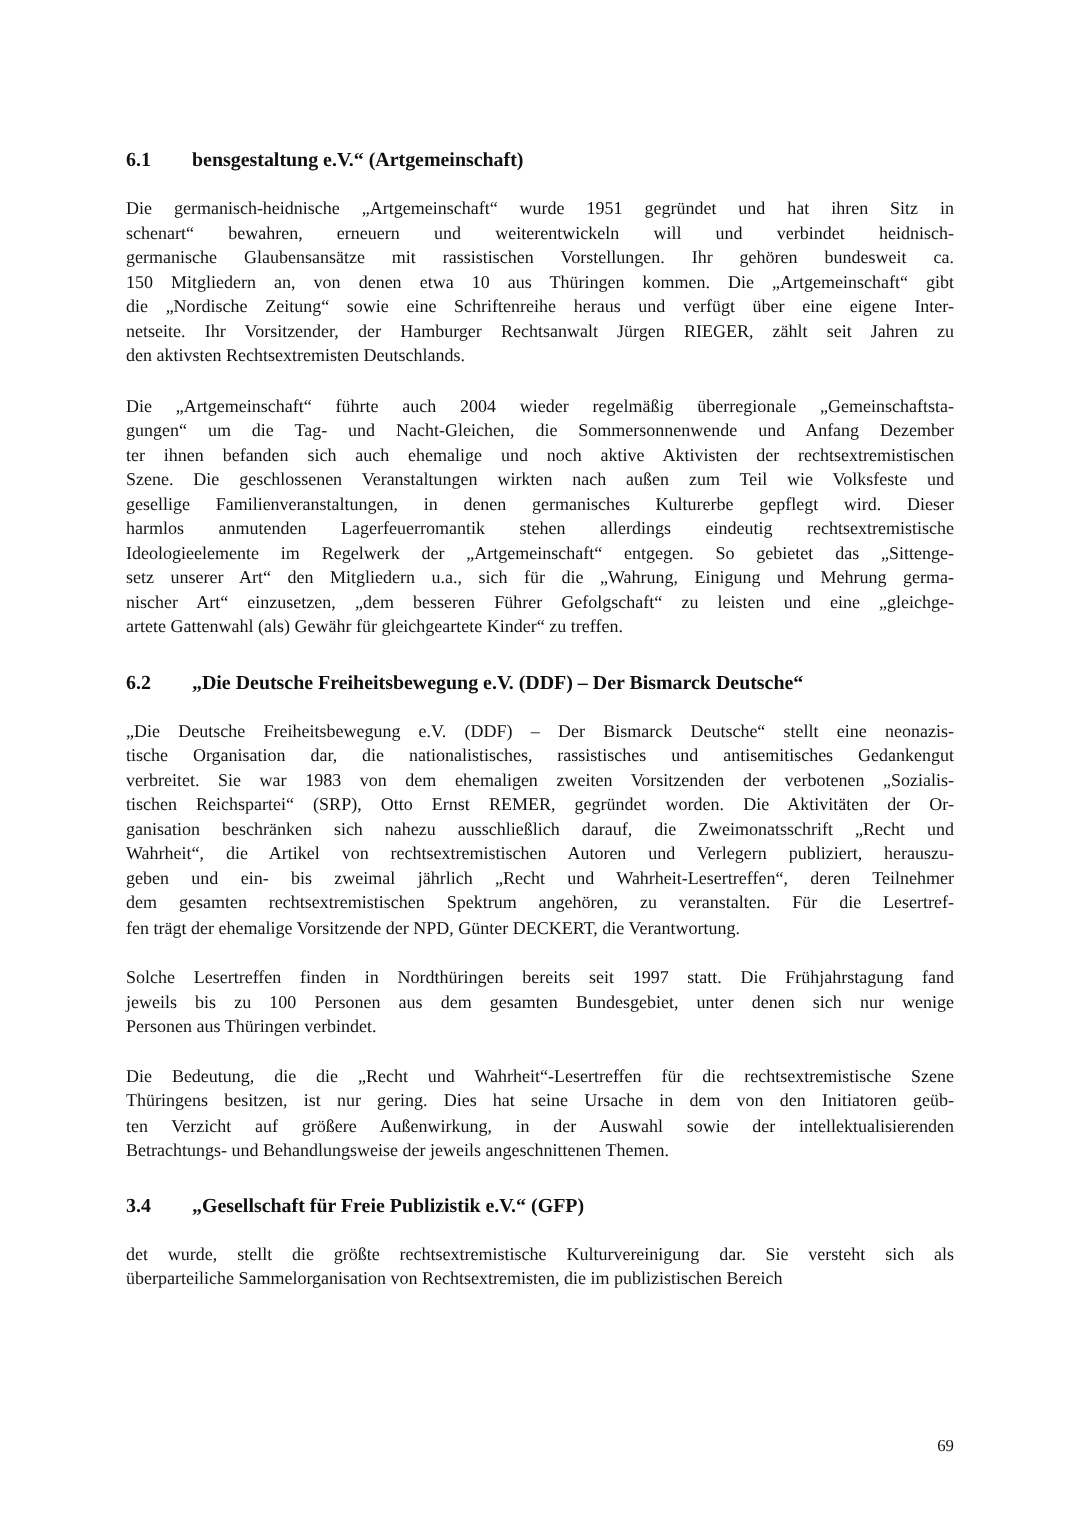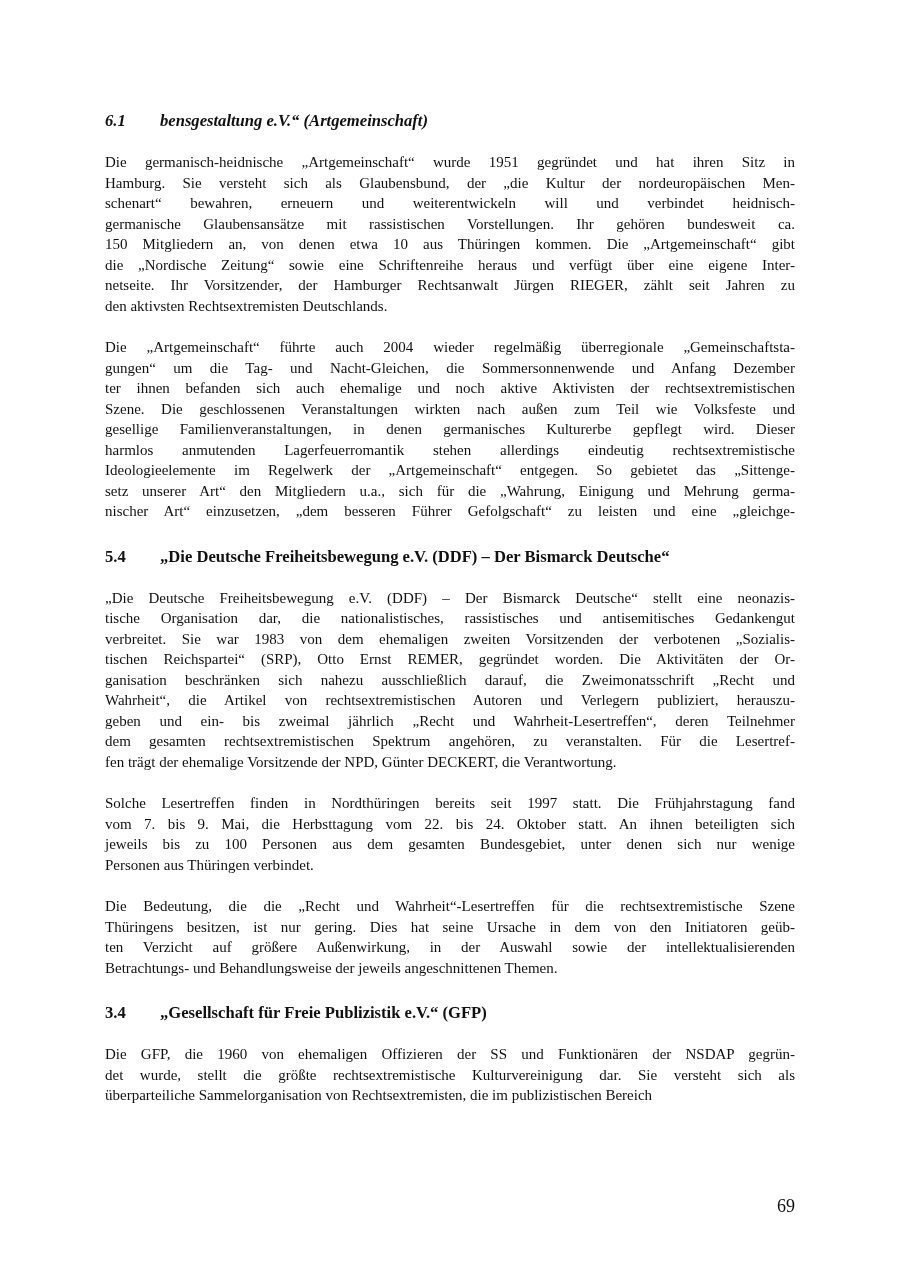--- a/index.html
+++ b/index.html
@@ -23,22 +23,21 @@
     width: 690px;
   }
   .heading {
     display: flex;
     font-weight: bold;
     font-size: 16.6px;
     line-height: 21px;
     margin: 24px 0 21px 0;
   }
   .heading:first-child {
-    margin-top: 0;
-    font-style: italic;
+    margin-top: 12px;
   }
   .h-num {
     flex: 0 0 55px;
   }
   .h-title {
     flex: 1 1 auto;
   }
   .para {
     font-size: 15px;
     line-height: 20.5px;
@@ -49,91 +48,89 @@
     text-align-last: justify;
   }
   .line.last {
     text-align: last-left;
     text-align-last: left;
   }
   .page-number {
     position: absolute;
     right: 105px;
     top: 1196px;
-    font-size: 18px;
+    font-size: 14px;
     line-height: 20px;
   }
 </style>
 </head>
 <body>
 
 <div class="page">
   <div class="content">
       <div class="heading">
         <span class="h-num">6.1</span>
         <div class="h-title">
           <div class="line last">bensgestaltung e.V.“ (Artgemeinschaft)</div>
         </div>
       </div>
       <div class="para">
         <div class="line">Die germanisch-heidnische „Artgemeinschaft“ wurde 1951 gegründet und hat ihren Sitz in</div>
-        <div class="line">Hamburg. Sie versteht sich als Glaubensbund, der „die Kultur der nordeuropäischen Men-</div>
         <div class="line">schenart“ bewahren, erneuern und weiterentwickeln will und verbindet heidnisch-</div>
         <div class="line">germanische Glaubensansätze mit rassistischen Vorstellungen. Ihr gehören bundesweit ca.</div>
         <div class="line">150 Mitgliedern an, von denen etwa 10 aus Thüringen kommen. Die „Artgemeinschaft“ gibt</div>
         <div class="line">die „Nordische Zeitung“ sowie eine Schriftenreihe heraus und verfügt über eine eigene Inter-</div>
         <div class="line">netseite. Ihr Vorsitzender, der Hamburger Rechtsanwalt Jürgen RIEGER, zählt seit Jahren zu</div>
         <div class="line last">den aktivsten Rechtsextremisten Deutschlands.</div>
       </div>
       <div class="para">
         <div class="line">Die „Artgemeinschaft“ führte auch 2004 wieder regelmäßig überregionale „Gemeinschaftsta-</div>
         <div class="line">gungen“ um die Tag- und Nacht-Gleichen, die Sommersonnenwende und Anfang Dezember</div>
         <div class="line">ter ihnen befanden sich auch ehemalige und noch aktive Aktivisten der rechtsextremistischen</div>
         <div class="line">Szene. Die geschlossenen Veranstaltungen wirkten nach außen zum Teil wie Volksfeste und</div>
         <div class="line">gesellige Familienveranstaltungen, in denen germanisches Kulturerbe gepflegt wird. Dieser</div>
         <div class="line">harmlos anmutenden Lagerfeuerromantik stehen allerdings eindeutig rechtsextremistische</div>
         <div class="line">Ideologieelemente im Regelwerk der „Artgemeinschaft“ entgegen. So gebietet das „Sittenge-</div>
         <div class="line">setz unserer Art“ den Mitgliedern u.a., sich für die „Wahrung, Einigung und Mehrung germa-</div>
         <div class="line">nischer Art“ einzusetzen, „dem besseren Führer Gefolgschaft“ zu leisten und eine „gleichge-</div>
+        <div class="line last">artete Gattenwahl (als) Gewähr für gleichgeartete Kinder“ zu treffen.</div>
       </div>
       <div class="heading">
-        <span class="h-num">5.4</span>
+        <span class="h-num">6.2</span>
         <div class="h-title">
           <div class="line last">„Die Deutsche Freiheitsbewegung e.V. (DDF) – Der Bismarck Deutsche“</div>
         </div>
       </div>
       <div class="para">
         <div class="line">„Die Deutsche Freiheitsbewegung e.V. (DDF) – Der Bismarck Deutsche“ stellt eine neonazis-</div>
         <div class="line">tische Organisation dar, die nationalistisches, rassistisches und antisemitisches Gedankengut</div>
         <div class="line">verbreitet. Sie war 1983 von dem ehemaligen zweiten Vorsitzenden der verbotenen „Sozialis-</div>
         <div class="line">tischen Reichspartei“ (SRP), Otto Ernst REMER, gegründet worden. Die Aktivitäten der Or-</div>
         <div class="line">ganisation beschränken sich nahezu ausschließlich darauf, die Zweimonatsschrift „Recht und</div>
         <div class="line">Wahrheit“, die Artikel von rechtsextremistischen Autoren und Verlegern publiziert, herauszu-</div>
         <div class="line">geben und ein- bis zweimal jährlich „Recht und Wahrheit-Lesertreffen“, deren Teilnehmer</div>
         <div class="line">dem gesamten rechtsextremistischen Spektrum angehören, zu veranstalten. Für die Lesertref-</div>
         <div class="line last">fen trägt der ehemalige Vorsitzende der NPD, Günter DECKERT, die Verantwortung.</div>
       </div>
       <div class="para">
         <div class="line">Solche Lesertreffen finden in Nordthüringen bereits seit 1997 statt. Die Frühjahrstagung fand</div>
-        <div class="line">vom 7. bis 9. Mai, die Herbsttagung vom 22. bis 24. Oktober statt. An ihnen beteiligten sich</div>
         <div class="line">jeweils bis zu 100 Personen aus dem gesamten Bundesgebiet, unter denen sich nur wenige</div>
         <div class="line last">Personen aus Thüringen verbindet.</div>
       </div>
       <div class="para">
         <div class="line">Die Bedeutung, die die „Recht und Wahrheit“-Lesertreffen für die rechtsextremistische Szene</div>
         <div class="line">Thüringens besitzen, ist nur gering. Dies hat seine Ursache in dem von den Initiatoren geüb-</div>
         <div class="line">ten Verzicht auf größere Außenwirkung, in der Auswahl sowie der intellektualisierenden</div>
         <div class="line last">Betrachtungs- und Behandlungsweise der jeweils angeschnittenen Themen.</div>
       </div>
       <div class="heading">
         <span class="h-num">3.4</span>
         <div class="h-title">
           <div class="line last">„Gesellschaft für Freie Publizistik e.V.“ (GFP)</div>
         </div>
       </div>
       <div class="para">
-        <div class="line">Die GFP, die 1960 von ehemaligen Offizieren der SS und Funktionären der NSDAP gegrün-</div>
         <div class="line">det wurde, stellt die größte rechtsextremistische Kulturvereinigung dar. Sie versteht sich als</div>
         <div class="line last">überparteiliche Sammelorganisation von Rechtsextremisten, die im publizistischen Bereich</div>
       </div>
     </div>
   <div class="page-number">69</div>
 </div>
 
 </body></html>

